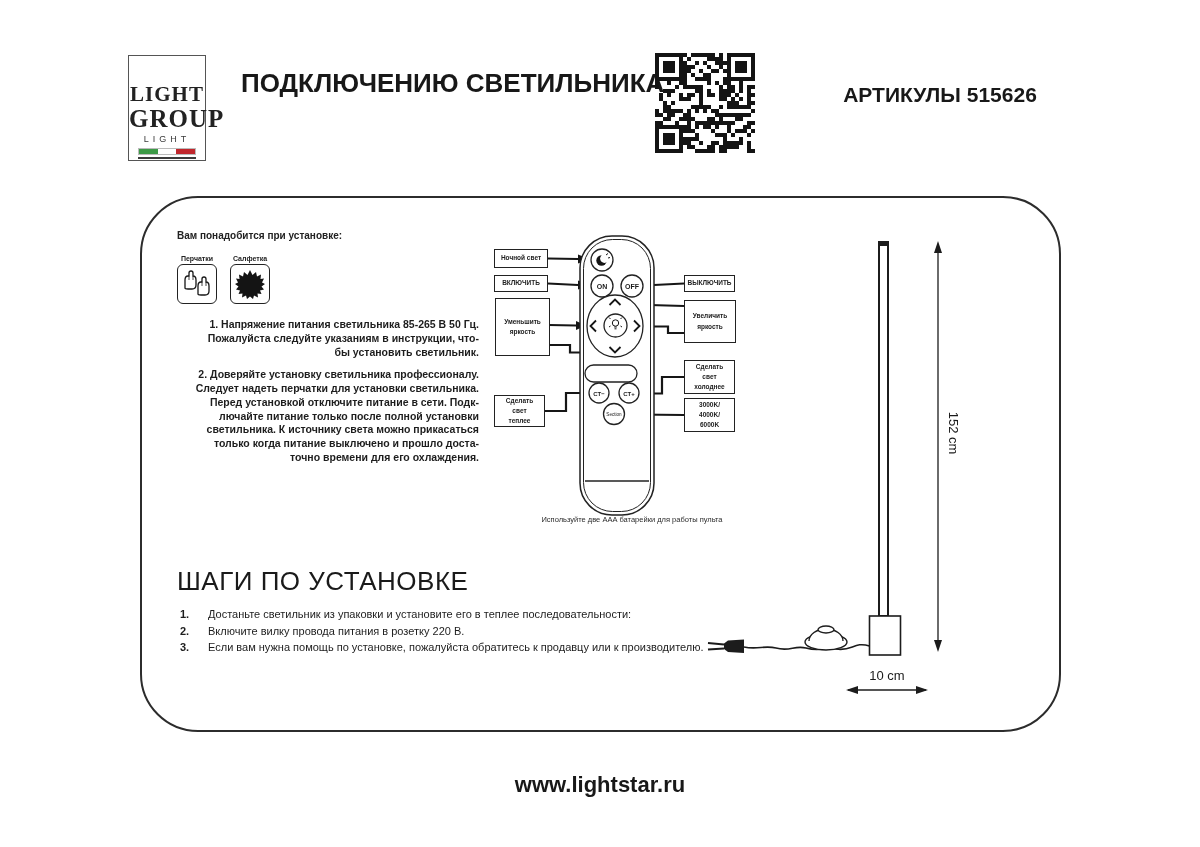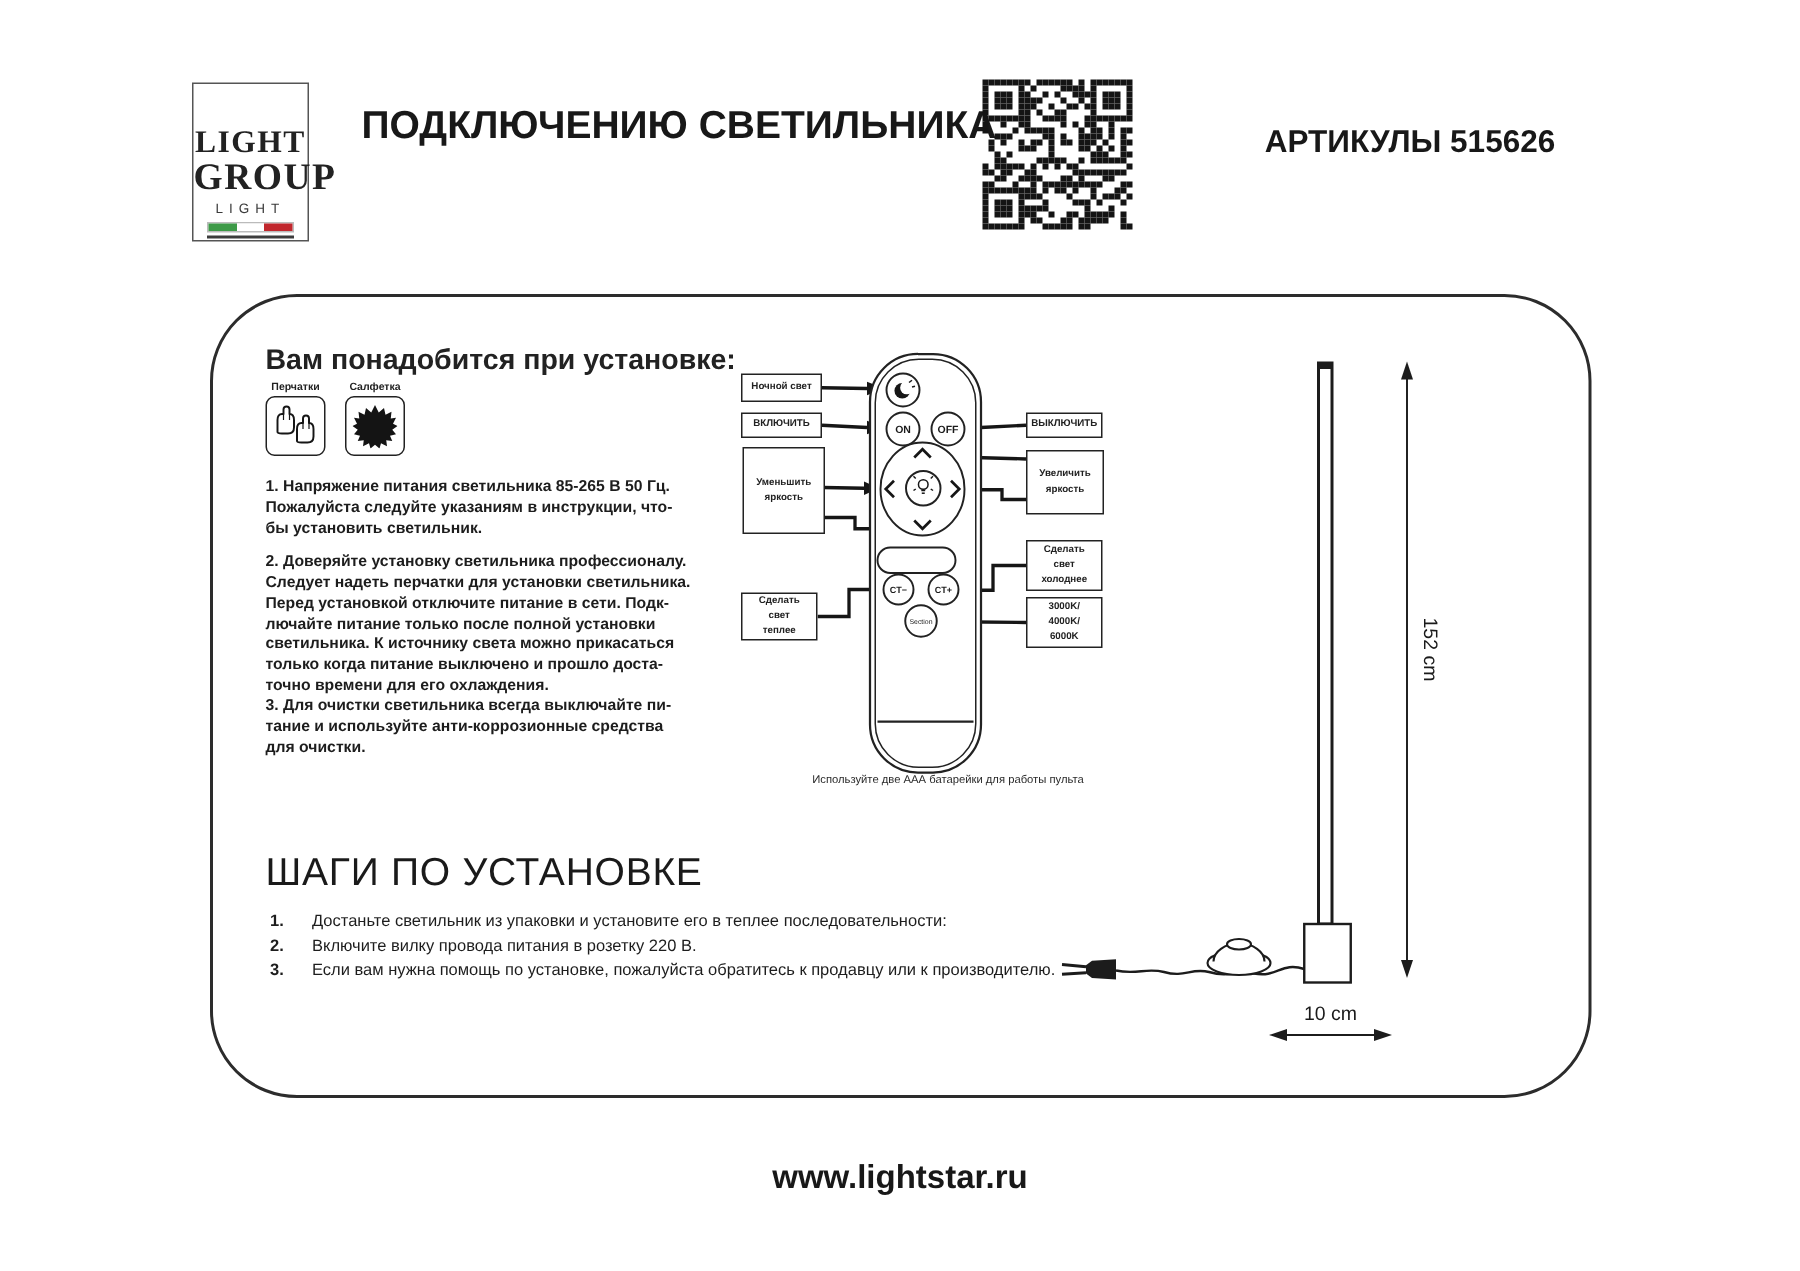--- a/index.html
+++ b/index.html
@@ -25,28 +25,28 @@
   .qm{position:absolute;width:4px;height:4px;background:#141414;}
 
   .series-block{position:absolute;left:820px;top:70px;width:240px;text-align:center;}
   .series{font-size:18px;font-weight:bold;color:#181818;}
   .articles{font-size:21px;font-weight:bold;margin-top:13px;color:#181818;}
 
   
   .panel{position:absolute;left:140px;top:196px;width:921px;height:536px;
          border:2px solid #2c2c2c;border-radius:58px;box-sizing:border-box;}
 
-  .needed-title{position:absolute;left:35px;top:32px;font-size:19px;font-weight:bold;}
+  .needed-title{position:absolute;left:35px;top:32px;font-size:10px;font-weight:bold;}
   .tools{position:absolute;left:35px;top:57px;display:flex;gap:13px;}
   .tool-label{font-size:7px;font-weight:bold;margin-bottom:2px;text-align:center;}
   .tool-box{width:40px;height:40px;border:1.5px solid #222;border-radius:6px;
             display:flex;align-items:center;justify-content:center;box-sizing:border-box;}
 
   .para{position:absolute;left:35px;width:302px;font-size:10.5px;font-weight:bold;
-        line-height:1.32;white-space:pre-line;color:#1d1d1d;}
+        line-height:1.32;white-space:pre-line;color:#1d1d1d;text-align:right;}
   .p1{top:120px;} .p2{top:170px;} .p3{top:266px;}
 
   .steps-title{position:absolute;left:35px;top:368px;font-size:26px;letter-spacing:0.5px;color:#1a1a1a;}
   .steps{position:absolute;left:38px;top:408px;width:580px;}
   .step{display:flex;font-size:11px;line-height:1.5;color:#1d1d1d;}
   .step-num{width:28px;font-weight:bold;}
 
   
   .rlabel{position:absolute;border:1.5px solid #222;box-sizing:border-box;
           display:flex;align-items:center;justify-content:center;text-align:center;
@@ -466,23 +466,20 @@
     <div class="para p1">1. Напряжение питания светильника 85-265 В 50 Гц.
 Пожалуйста следуйте указаниям в  инструкции, что-
 бы установить светильник.</div>
     <div class="para p2">2. Доверяйте установку светильника профессионалу.
 Следует надеть перчатки для установки светильника.
 Перед установкой отключите питание в сети. Подк-
 лючайте питание только  после полной установки
 светильника. К источнику света можно прикасаться
 только когда питание выключено и прошло доста-
 точно времени для его охлаждения.</div>
-    <div class="para p3">3. Для очистки светильника всегда выключайте пи-
-тание и используйте анти-коррозионные средства
-для очистки.</div>
 
     <div class="steps-title">ШАГИ ПО УСТАНОВКЕ</div>
     <div class="steps">
       <div class="step">
         <div class="step-num">1.</div>
         <div class="step-text">Достаньте светильник из упаковки и установите его в теплее последовательности:</div>
       </div>
       <div class="step">
         <div class="step-num">2.</div>
         <div class="step-text">Включите вилку провода питания в розетку 220 В.</div>

